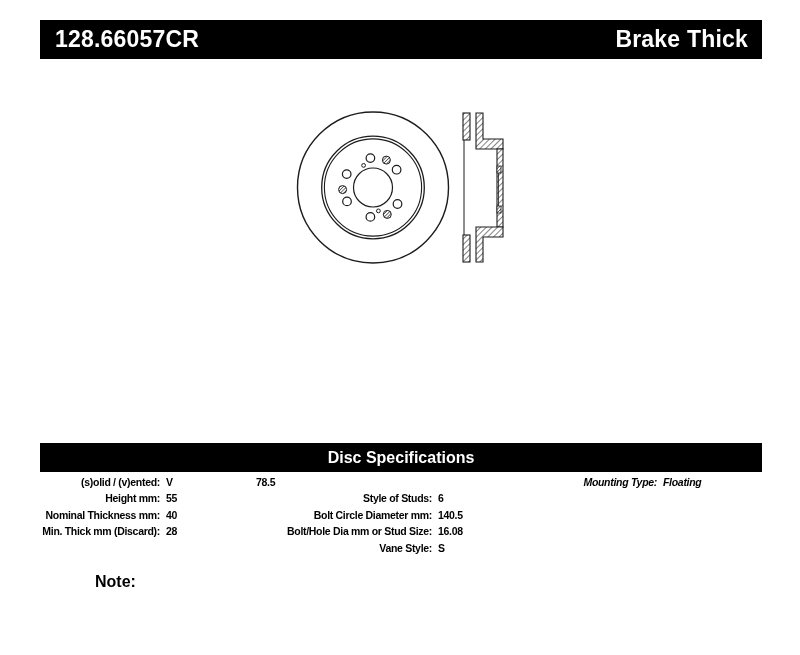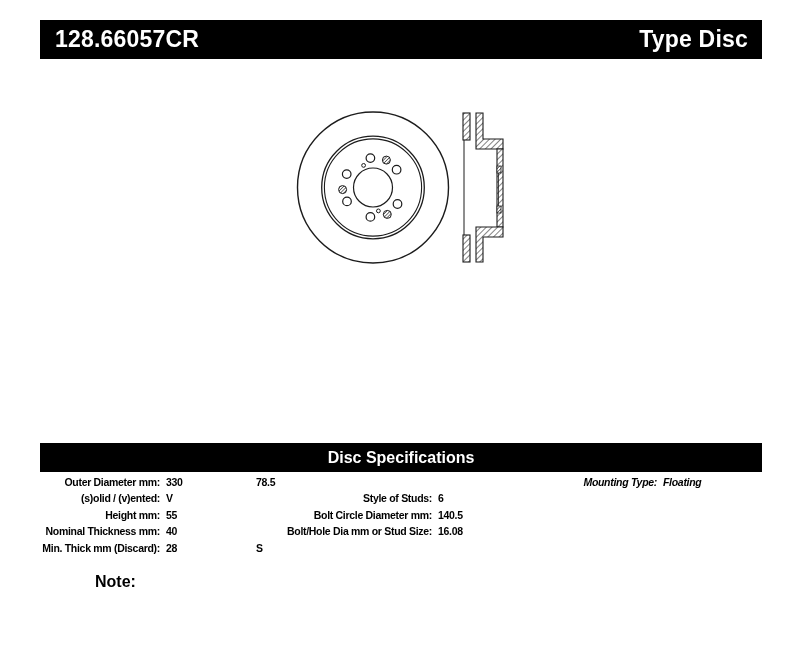--- a/index.html
+++ b/index.html
@@ -44,21 +44,21 @@
   .note{
     position:absolute;left:95px;top:573px;
     color:#000000;font-size:16px;font-weight:bold;
   }
 </style>
 </head>
 <body>
 
 <div class="bar header">
   <span>128.66057CR</span>
-  <span>Type Disc</span>
+  <span>Brake Thick</span>
 </div>
 
 <svg class="drawing-svg" width="800" height="655" viewBox="0 0 800 655">
   <defs>
     <pattern id="hatch" width="4" height="4" patternUnits="userSpaceOnUse" patternTransform="rotate(45)">
       <rect width="4" height="4" fill="#ffffff"></rect>
       <line x1="0" y1="0" x2="0" y2="4" stroke="#1c1c1c" stroke-width="1.1"></line>
     </pattern>
     <pattern id="hatch2" width="2.4" height="2.4" patternUnits="userSpaceOnUse" patternTransform="rotate(45)">
       <rect width="2.4" height="2.4" fill="#ffffff"></rect>
@@ -114,24 +114,20 @@
     <line x1="498.5" y1="173" x2="498.5" y2="206" stroke-width="0.8"></line>
   </g>
 </svg>
 
 <div class="bar spec-header">
   <span>Disc Specifications</span>
 </div>
 
 <div class="spec-col col-left">
   <div class="spec-row">
-    <span class="spec-label">Outer Diameter mm:</span>
-    <span class="spec-value">330</span>
-  </div>
-  <div class="spec-row">
     <span class="spec-label">(s)olid / (v)ented:</span>
     <span class="spec-value">V</span>
   </div>
   <div class="spec-row">
     <span class="spec-label">Height mm:</span>
     <span class="spec-value">55</span>
   </div>
   <div class="spec-row">
     <span class="spec-label">Nominal Thickness mm:</span>
     <span class="spec-value">40</span>
@@ -152,20 +148,21 @@
   </div>
   <div class="spec-row">
     <span class="spec-label">Bolt Circle Diameter mm:</span>
     <span class="spec-value">140.5</span>
   </div>
   <div class="spec-row">
     <span class="spec-label">Bolt/Hole Dia mm or Stud Size:</span>
     <span class="spec-value">16.08</span>
   </div>
   <div class="spec-row">
+    <span class="spec-label">Vane Style:</span>
     <span class="spec-value">S</span>
   </div>
 </div>
 
 <div class="spec-col col-right">
   <div class="spec-row">
     <span class="spec-label">Mounting Type:</span>
     <span class="spec-value">Floating</span>
   </div>
 </div>

